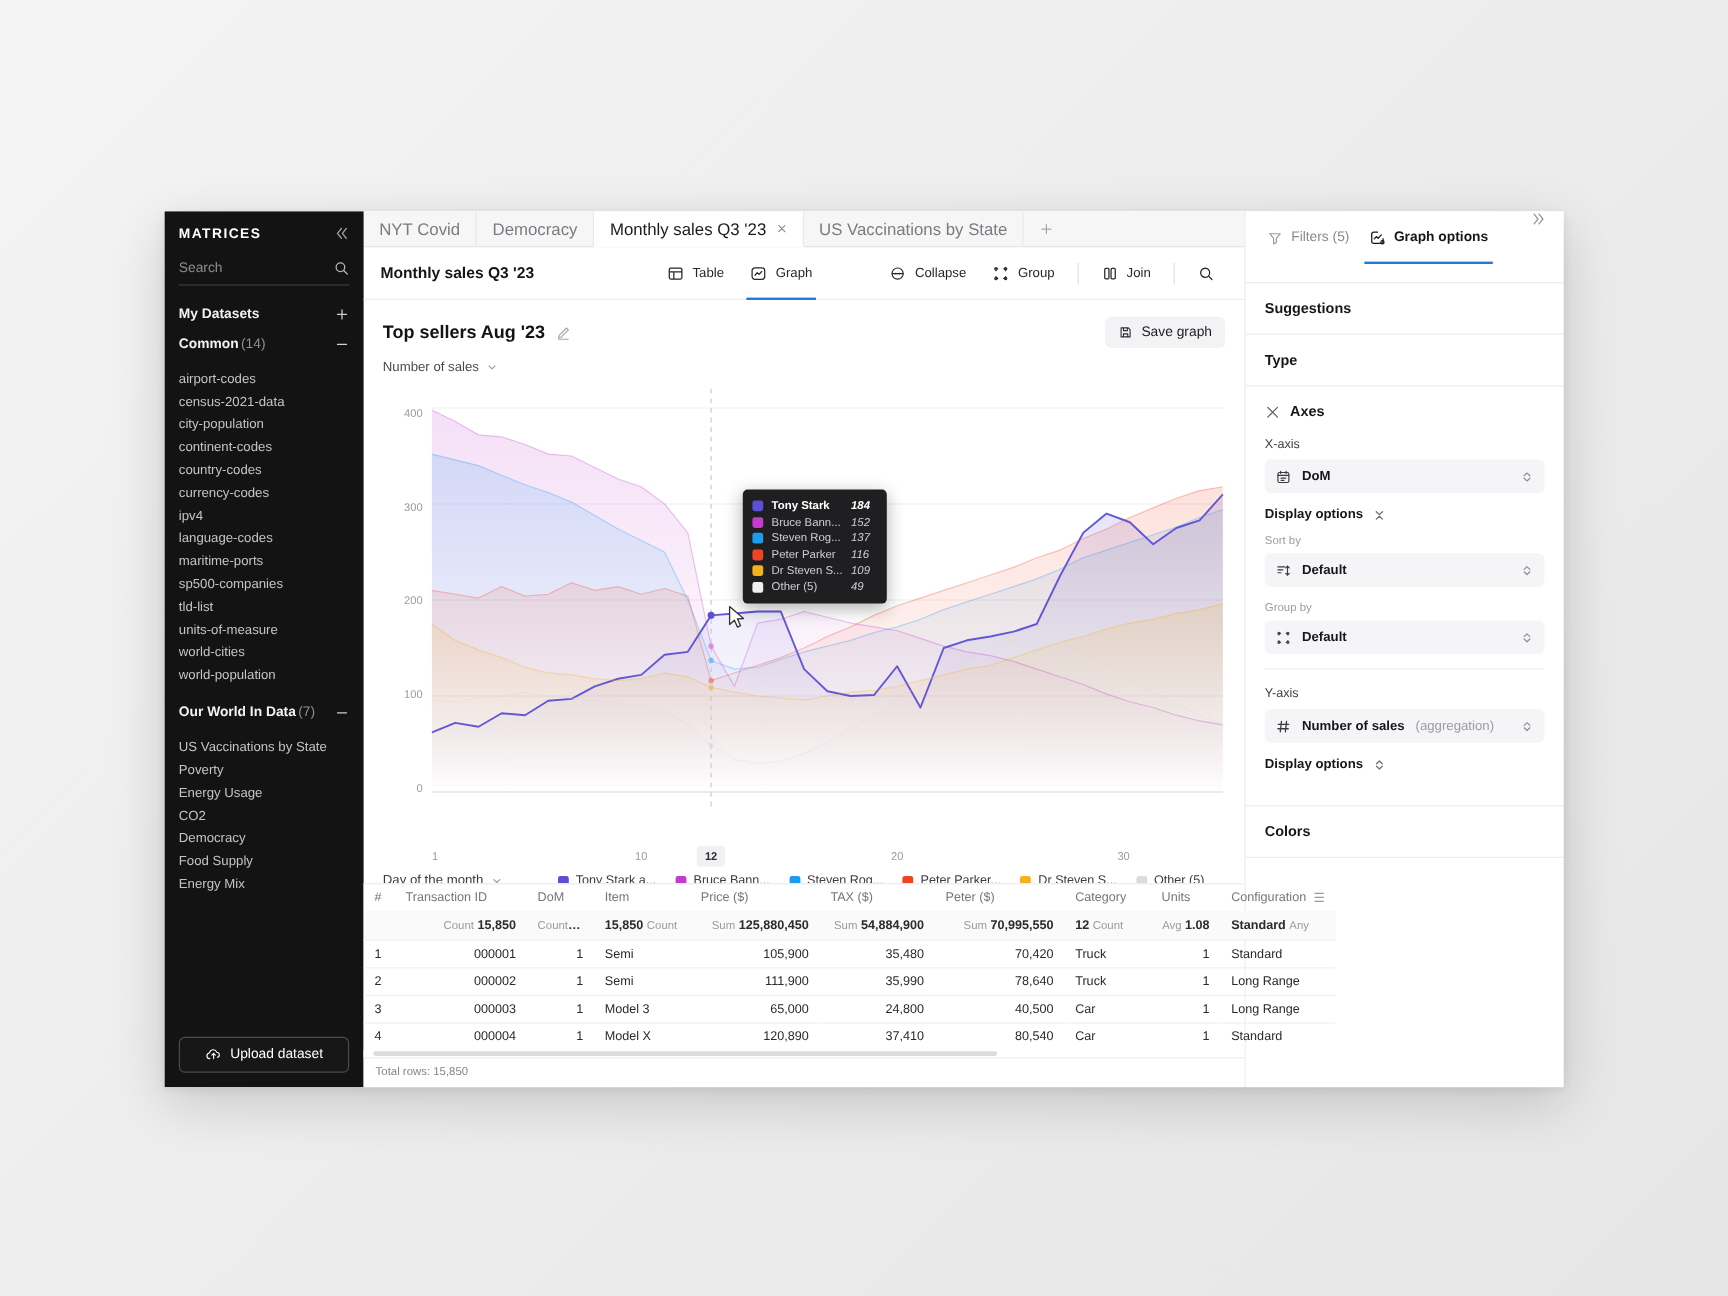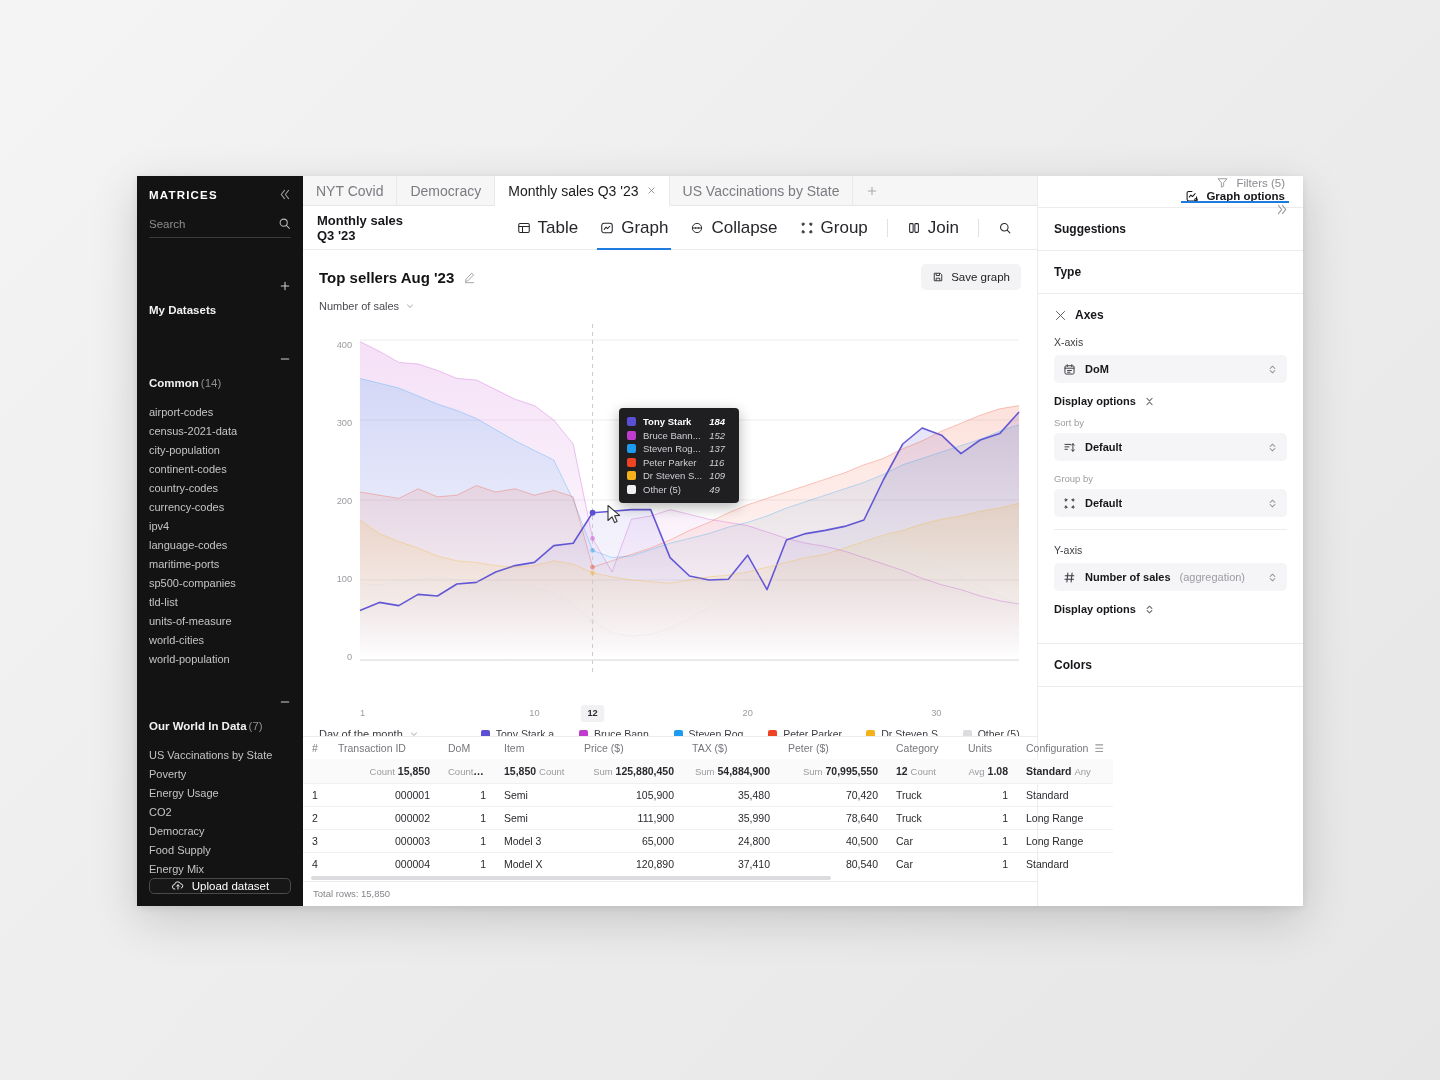--- a/index.html
+++ b/index.html
@@ -45,21 +45,21 @@
   .sb-search input {
     background: transparent; border: 0; outline: none;
     color: #cfcfcf; font-size: 11.5px; width: 120px;
     font-family: inherit;
   }
   .sb-search input::placeholder { color:#8d8d8d; }
   .sb-sec-row {
     display:flex; align-items:center; justify-content:space-between;
     padding: 0 12px; margin-bottom: 13px;
   }
-  .sb-sec-title { font-size:11.5px; font-weight:700; color:#f2f2f2;margin-top:48px; }
+  .sb-sec-title { font-size:11.5px; font-weight:700; color:#f2f2f2; }
   .sb-sec-title .cnt { font-weight:400; color:#8f8f8f; margin-left:2px;}
   .sb-sec-act { color:#b9b9b9; font-size:13px; line-height:1; cursor:pointer; }
   .sb-list { padding: 0 12px; }
   .sb-item {
     font-size: 11px; color:#c4c4c4; padding: 3.5px 0; cursor:pointer;
     white-space: nowrap; overflow:hidden; text-overflow:ellipsis;
   }
   .sb-gap { height: 16px; }
   .sb-spacer { flex: 1 1 auto; }
   .upload-btn {
@@ -84,21 +84,21 @@
   .tab-add { display:flex; align-items:center; padding: 0 13px; color:#9a9a9e; font-size:13px; cursor:pointer;}
 
   .toolbar {
     height: 44px; display:flex; align-items:center;
     padding: 0 14px; border-bottom: 1px solid #ececee; position:relative;
   }
   .doc-title { font-size: 13px; font-weight: 700; color:#16161a; }
   .tb-group { display:flex; align-items:center; }
   .tb-btn {
     display:flex; align-items:center; gap:7px; height:44px;
-    padding: 0 11px; font-size: 17px; color:#26262b; cursor:pointer;
+    padding: 0 11px; font-size: 11px; color:#26262b; cursor:pointer;
     position:relative;
   }
   .tb-btn.active::after {
     content:''; position:absolute; left:8px; right:8px; bottom:0; height:2px; background:#1f7ae0;
   }
   .tb-sep { width:1px; height:18px; background:#e2e2e5; margin: 0 8px; }
   .spacer { flex: 1 1 auto; }
 
   .graph-pane { flex: 1 1 auto; display:flex; flex-direction:column; min-height:0; position:relative; }
   .graph-head { display:flex; align-items:center; padding: 14px 16px 0 16px; }
@@ -112,21 +112,21 @@
   .ymeta { padding: 10px 0 0 16px; display:flex; align-items:center; gap:6px; font-size:11px; color:#4a4a50; cursor:pointer;}
   .chart-wrap { position:relative; flex: 0 0 auto; height: 386px; margin: 4px 16px 0 16px; }
   .chart-svg { position:absolute; inset:0; width:100%; height:100%; }
   .xaxis-row {
     display:flex; align-items:center; padding: 4px 16px 0 16px; position:relative; height:20px;
   }
   .legend-row {
     display:flex; align-items:center; gap: 0; padding: 6px 16px 10px 16px;
   }
   .xlab { font-size: 11px; color:#3b3b40; display:flex; align-items:center; gap:6px; cursor:pointer;}
-  .legend-items { display:flex; align-items:center; gap:16px; margin-left: 62px;}
+  .legend-items { display:flex; align-items:center; gap:16px; margin-left: 46px;}
   .lg { display:flex; align-items:center; gap:6px; font-size:10.5px; color:#3c3c42; cursor:pointer;}
   .sw { width:9px; height:9px; border-radius:2px; flex:none;}
 
   
   .tooltip {
     position:absolute; background:#1f1f22; border-radius:4px; padding:7px 8px;
     box-shadow: 0 4px 14px rgba(0,0,0,.3); z-index: 20;
   }
   .tt-row { display:flex; align-items:center; gap:7px; font-size:9.5px; line-height:13.5px; white-space:nowrap;}
   .tt-name { color:#cfcfd4; flex:1 1 auto; }
@@ -149,21 +149,21 @@
   td.idx, th.idx { color:#a7a7ac; }
   .hscroll { height: 6px; position:relative; background:#fff; }
   .hscroll .bar { position:absolute; left:8px; top:1px; height:4px; width:520px; background:#dcdcdf; border-radius:3px;}
   .totalrow { font-size: 9.5px; color:#85858b; padding: 6px 0 7px 10px; border-top:1px solid #ececee;}
 
   
   .right {
     width: 266px; flex:none; border-left:1px solid #ececee; background:#fff;
     display:flex; flex-direction:column;
   }
-  .rp-tabs { height:32px; display:flex; align-items:flex-end; padding: 0 10px; border-bottom:1px solid #ececee;flex-direction:column;}
+  .rp-tabs { height:60px; display:flex; align-items:flex-start; padding: 0 10px; border-bottom:1px solid #ececee;}
   .rp-tab {
     display:flex; align-items:center; gap:7px; height:44px; padding: 0 8px;
     font-size: 11.5px; color:#8a8a90; cursor:pointer; position:relative;
   }
   .rp-tab.active { color:#17171b; font-weight:700; }
   .rp-tab.active::after { content:''; position:absolute; left:4px; right:4px; bottom:0; height:2px; background:#1f7ae0;}
   .rp-expand { margin-left:auto; color:#9a9a9f; font-size:13px; cursor:pointer; padding-right:4px;}
   .rp-sec { padding: 14px 16px; border-bottom: 1px solid #ececee; }
   .rp-sec-h { font-size: 12px; font-weight:700; color:#17171b; }
   .rp-body { padding: 14px 16px 18px 16px; }

